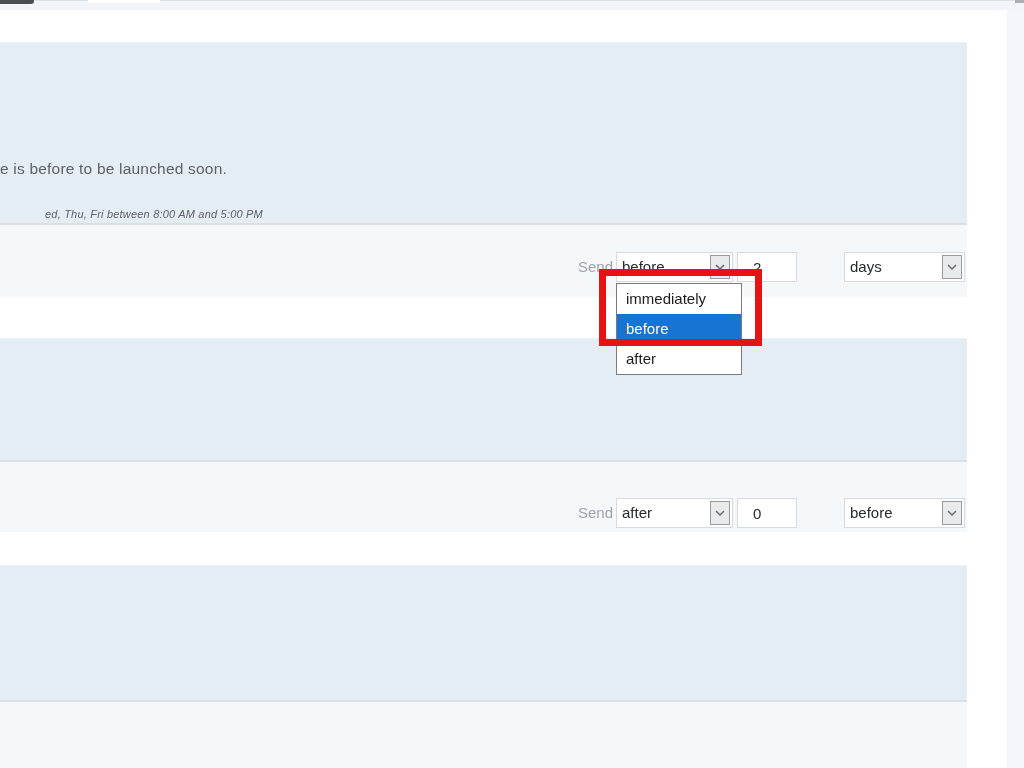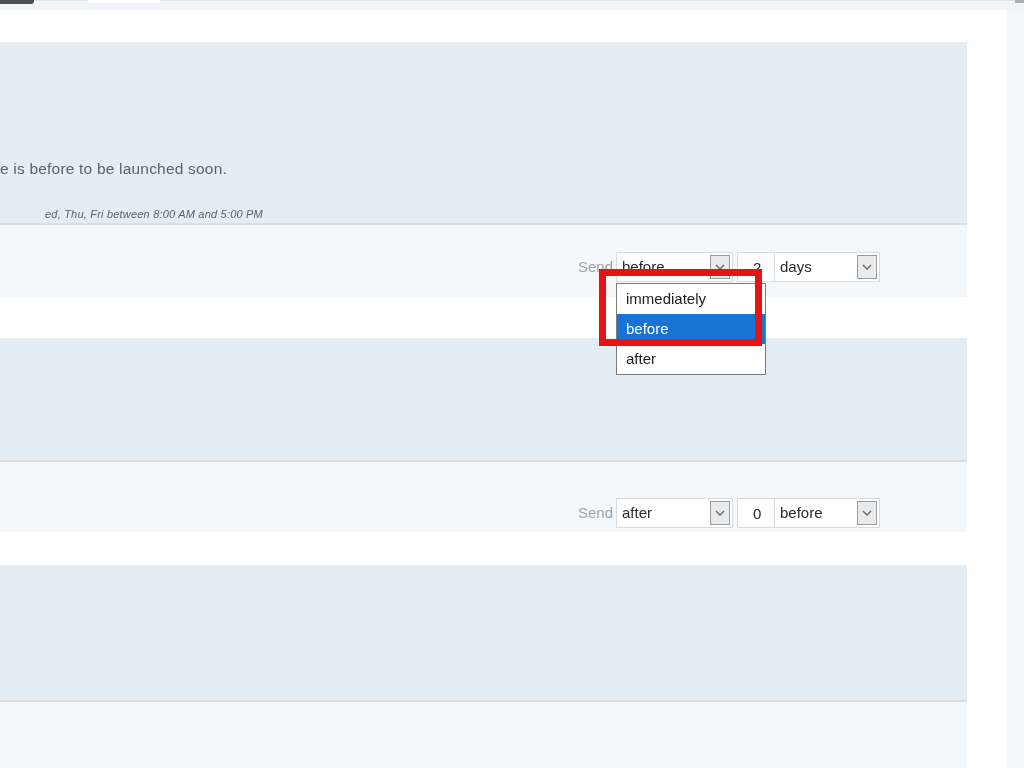--- a/index.html
+++ b/index.html
@@ -45,33 +45,33 @@
   .send-row { position:absolute; left:0; width:967px; height:30px;padding-left:29px; }
   .send-row-1 { top:252px; }
   .send-row-2 { top:498px; }
 
   .send-label { position:absolute; left:578px; top:6px; font-size:15px; color:#9da3a9; }
 
   .ui-select { position:absolute; top:0; height:30px; background:#ffffff;
                border:1px solid #d8dadd; font-size:15px; color:#27292c;
                line-height:28px; padding-left:5px; }
   .timing-select { left:616px; width:117px; }
-  .unit-select   { left:774px; width:106px; }
+  .unit-select   { left:844px; width:121px; }
 
   .select-arrow { position:absolute; right:2px; top:2px; width:20px; height:24px;
                   background:#e9eaeb; border:1px solid #9b9b9b;
                   display:flex; align-items:center; justify-content:center; }
 
   .amount-input { position:absolute; left:737px; top:0; width:60px; height:30px;
                   background:#ffffff; border:1px solid #d8dadd; font-size:15px;
                   color:#27292c; padding-left:15px;
                   font-family:"Liberation Sans", sans-serif; }
 
   
-  .dropdown-list { position:absolute; left:616px; top:283px; width:150px;
+  .dropdown-list { position:absolute; left:616px; top:283px; width:126px;
                    background:#ffffff; border:1px solid #7b7b7b; z-index:5; }
   .dropdown-option { height:30px; line-height:30px; padding-left:9px;
                      font-size:15px; color:#1c1c1c; }
   .dropdown-option.selected { background:#1874d3; color:#ffffff; }
 
   
   .red-box { position:absolute; left:599px; top:269px; width:163px; height:77px;
              border:7px solid #e51313; z-index:6; }
 </style>
 </head>

